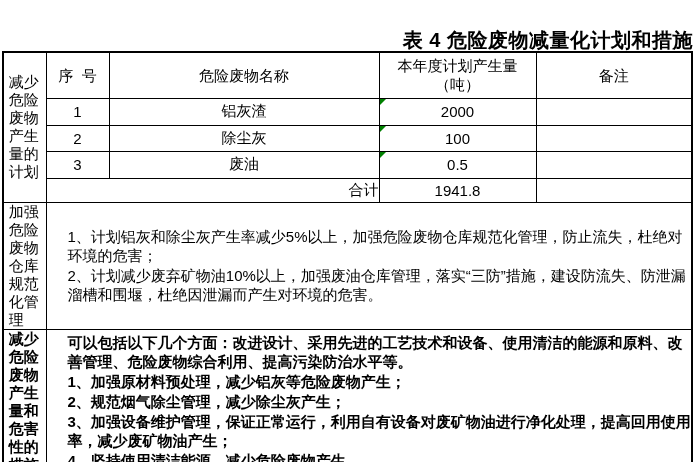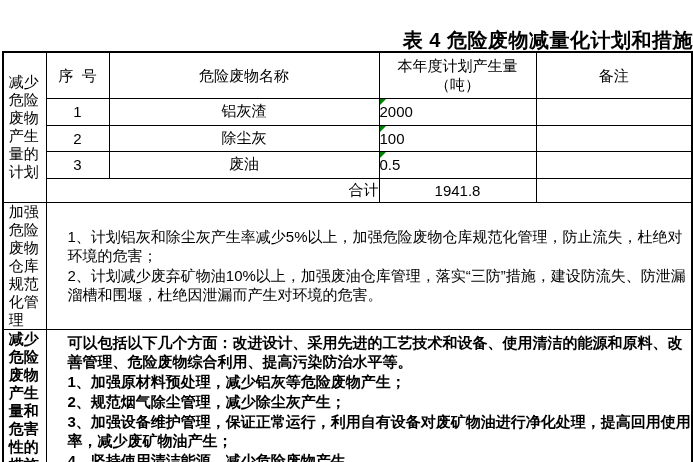--- a/index.html
+++ b/index.html
@@ -38,21 +38,21 @@
   td.side{vertical-align:middle;}
   td.side .vlabel{
     width:32px;margin:0 auto;
     word-break:break-all;line-height:18px;font-size:15px;text-align:left;
   }
   
   td.hc{text-align:center;line-height:19px;}
   td.pre{white-space:pre;}
   
   td.ctr{text-align:center;}
-  td.qty{position:relative;text-align:left;}
+  td.qty{position:relative;text-align:center;}
   .flag{
     position:absolute;top:0;left:0;width:0;height:0;
     border-top:6px solid var(--excel_flag_green);
     border-right:6px solid transparent;
   }
   td.total-label{text-align:right;padding-right:3px;}
   
   td.bigtext{vertical-align:middle;padding:2px 3px 2px 3px;}
   td.bigtext .para{line-height:19px;margin:1px 0;text-align:left;padding-left:21px;}
 </style>

